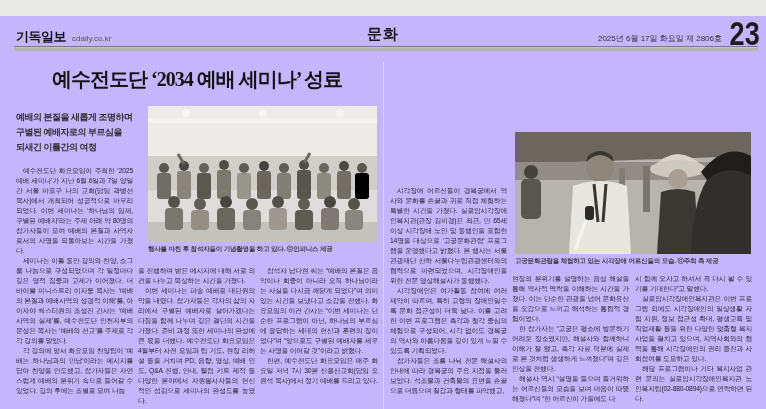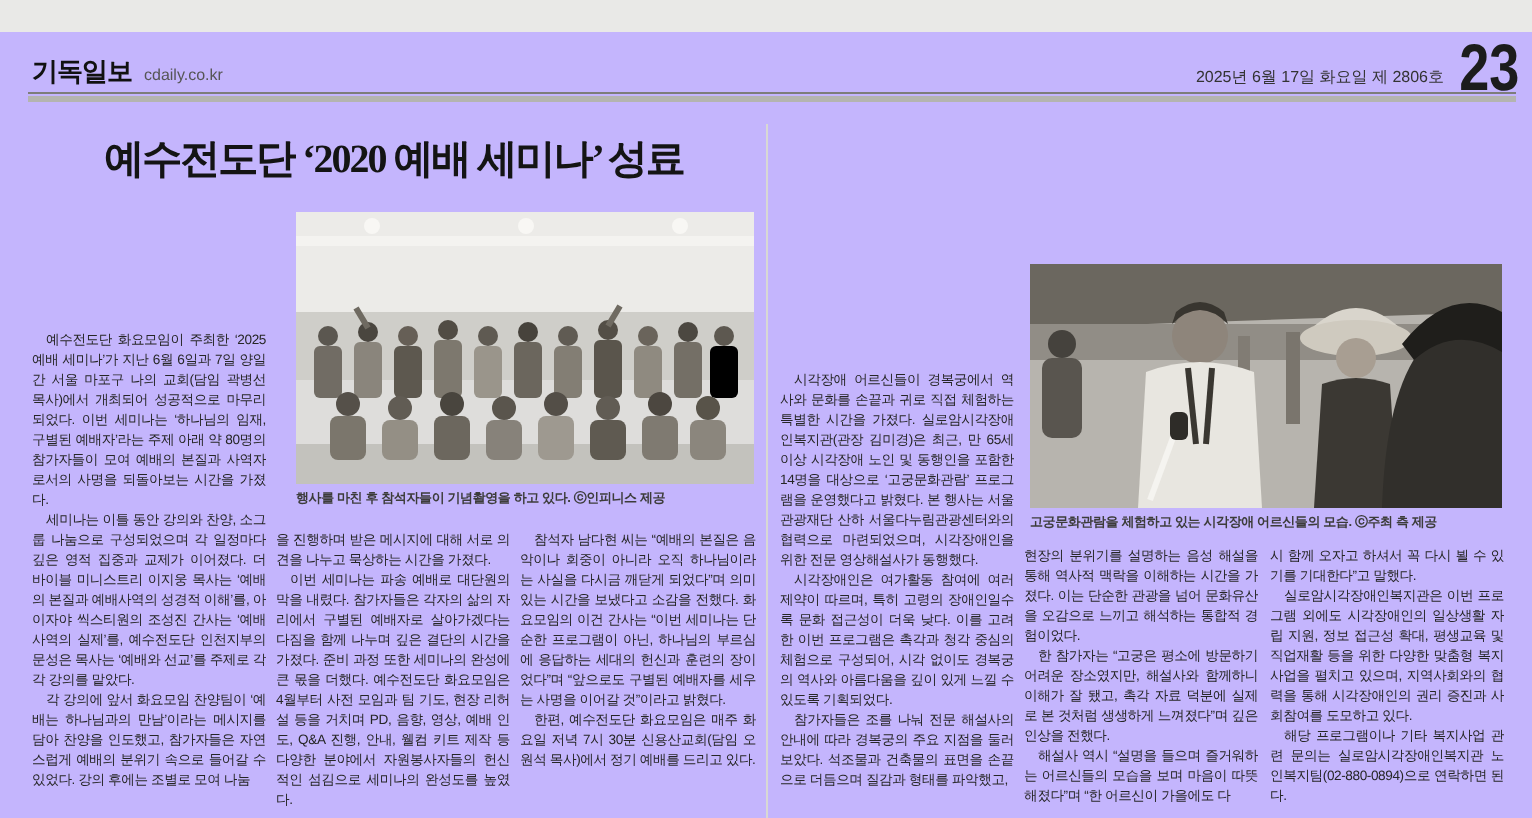--- a/index.html
+++ b/index.html
@@ -59,28 +59,32 @@
   .right-article .byline{left:245px;width:117px;top:356px;}
 </style>
 </head>
 <body>
 
 <div class="page">
 
   <div class="brand">
     <span class="brand-name">기독일보</span><span class="brand-site">cdaily.co.kr</span>
   </div>
+  <div class="section-title">문화</div>
   <div class="date-line">2025년 6월 17일 화요일 제 2806호</div>
   <div class="page-number">23</div>
   <div class="rule-thin"></div>
   <div class="rule-thick"></div>
   <div class="article-divider"></div>
 
   <section class="article left-article">
-    <h1 class="headline">예수전도단 ‘2020 예배 세미나’ 성료</h1>
+    <h1 class="headline">예수전도단 ‘2034 예배 세미나’ 성료</h1>
+    <div class="subtitle">예배의 본질을 새롭게 조명하며
+구별된 예배자로의 부르심을
+되새긴 이틀간의 여정</div>
 
     <figure class="left-photo">
       <svg width="229" height="136" viewBox="0 0 229 136" aria-hidden="true">
         <rect width="229" height="136" fill="#dedddb"></rect>
         <rect width="229" height="50" fill="#ecebe8"></rect>
         <rect y="12" width="229" height="5" fill="#f4f3f0"></rect>
         <circle cx="38" cy="7" r="4" fill="#f8f7f4"></circle>
         <circle cx="115" cy="7" r="4" fill="#f8f7f4"></circle>
         <circle cx="192" cy="7" r="4" fill="#f8f7f4"></circle>
         <rect y="50" width="229" height="34" fill="#cfcec9"></rect>

